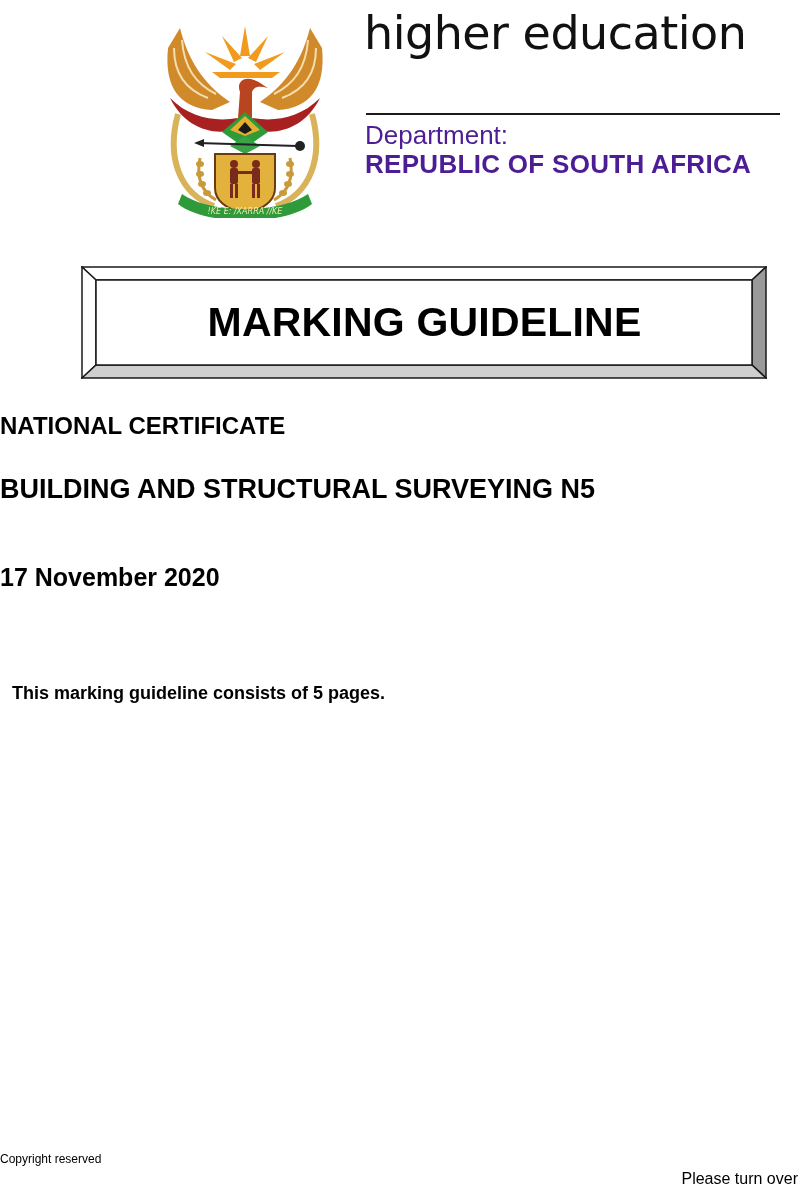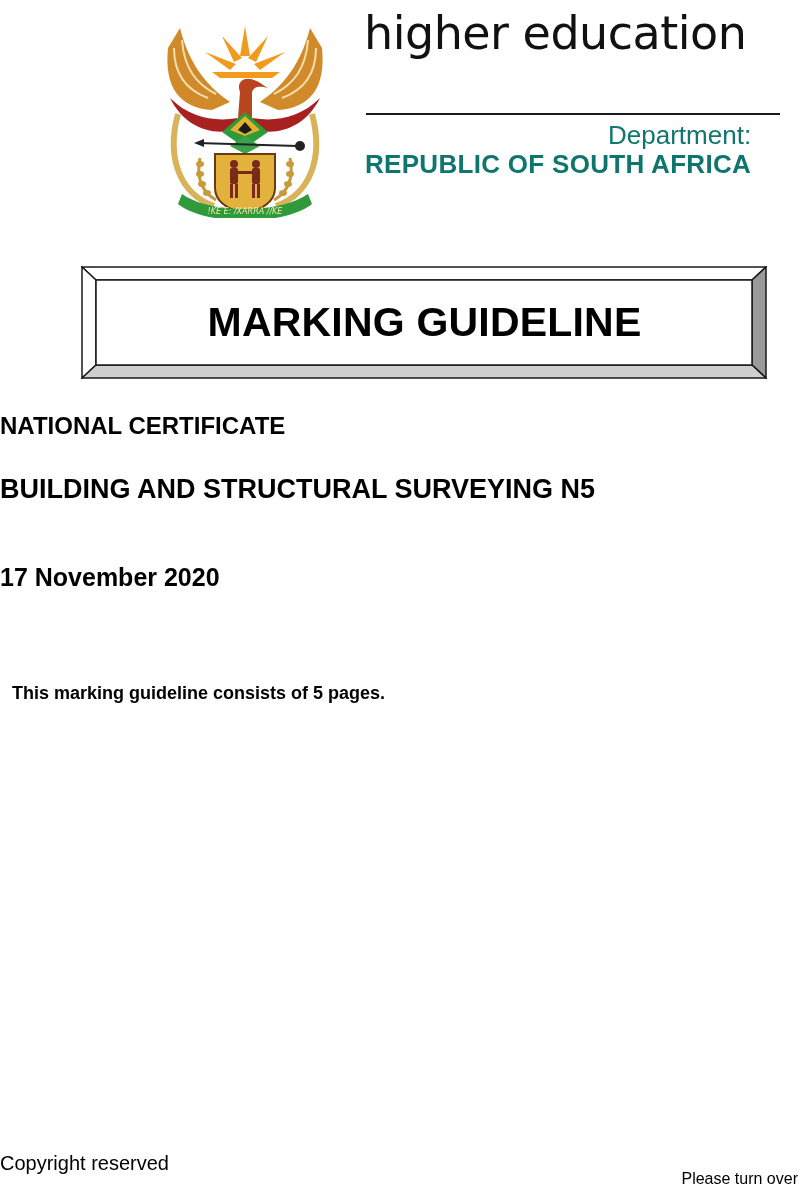--- a/index.html
+++ b/index.html
@@ -8,21 +8,21 @@
       background: #ffffff;
     }
     body {
       width: 800px;
       height: 1186px;
       position: relative;
       overflow: hidden;
       font-family: "Liberation Sans", sans-serif;
       color: #000;
     }
-    .abs { position: absolute; text-align: right; }
+    .abs { position: absolute; }
 
     
     .emblem {
       left: 160px; top: 18px;
       width: 170px; height: 200px;
     }
     .brand-title {
       left: 364px; top: 10px;
       font-family: "DejaVu Sans", sans-serif;
       font-size: 46px;
@@ -35,21 +35,21 @@
     .brand-rule {
       left: 366px; top: 113px;
       width: 414px; height: 2px;
       background: #1a1a1a;
     }
     .dept {
       left: 365px; top: 121px;
       font-family: "Liberation Sans", sans-serif;
       font-size: 26px;
       line-height: 29px;
-      color: #0f766e;
+      color: #4c1d95;
       white-space: nowrap;
     }
     .dept .bold { font-weight: bold; letter-spacing: 0.3px; }
 
     
     .bevel {
       left: 81px; top: 266px;
       width: 686px; height: 113px;
     }
     .bevel svg { position: absolute; left: 0; top: 0; }
@@ -71,21 +71,21 @@
       white-space: nowrap;
     }
     .cert { top: 412px; font-size: 24px; }
     .subject { top: 474px; font-size: 27px; }
     .date { top: 563px; font-size: 25px; }
     .pages { top: 683px; font-size: 18px; padding-left: 12px; }
 
     
     .footer-left {
       left: 0; top: 1152px;
-      font-size: 20px;
+      font-size: 12px;
     }
     .footer-right {
       right: 2px; top: 1170px;
       font-size: 16px;
     }
   </style>
 </head>
 <body>
 
 <div class="abs emblem">

